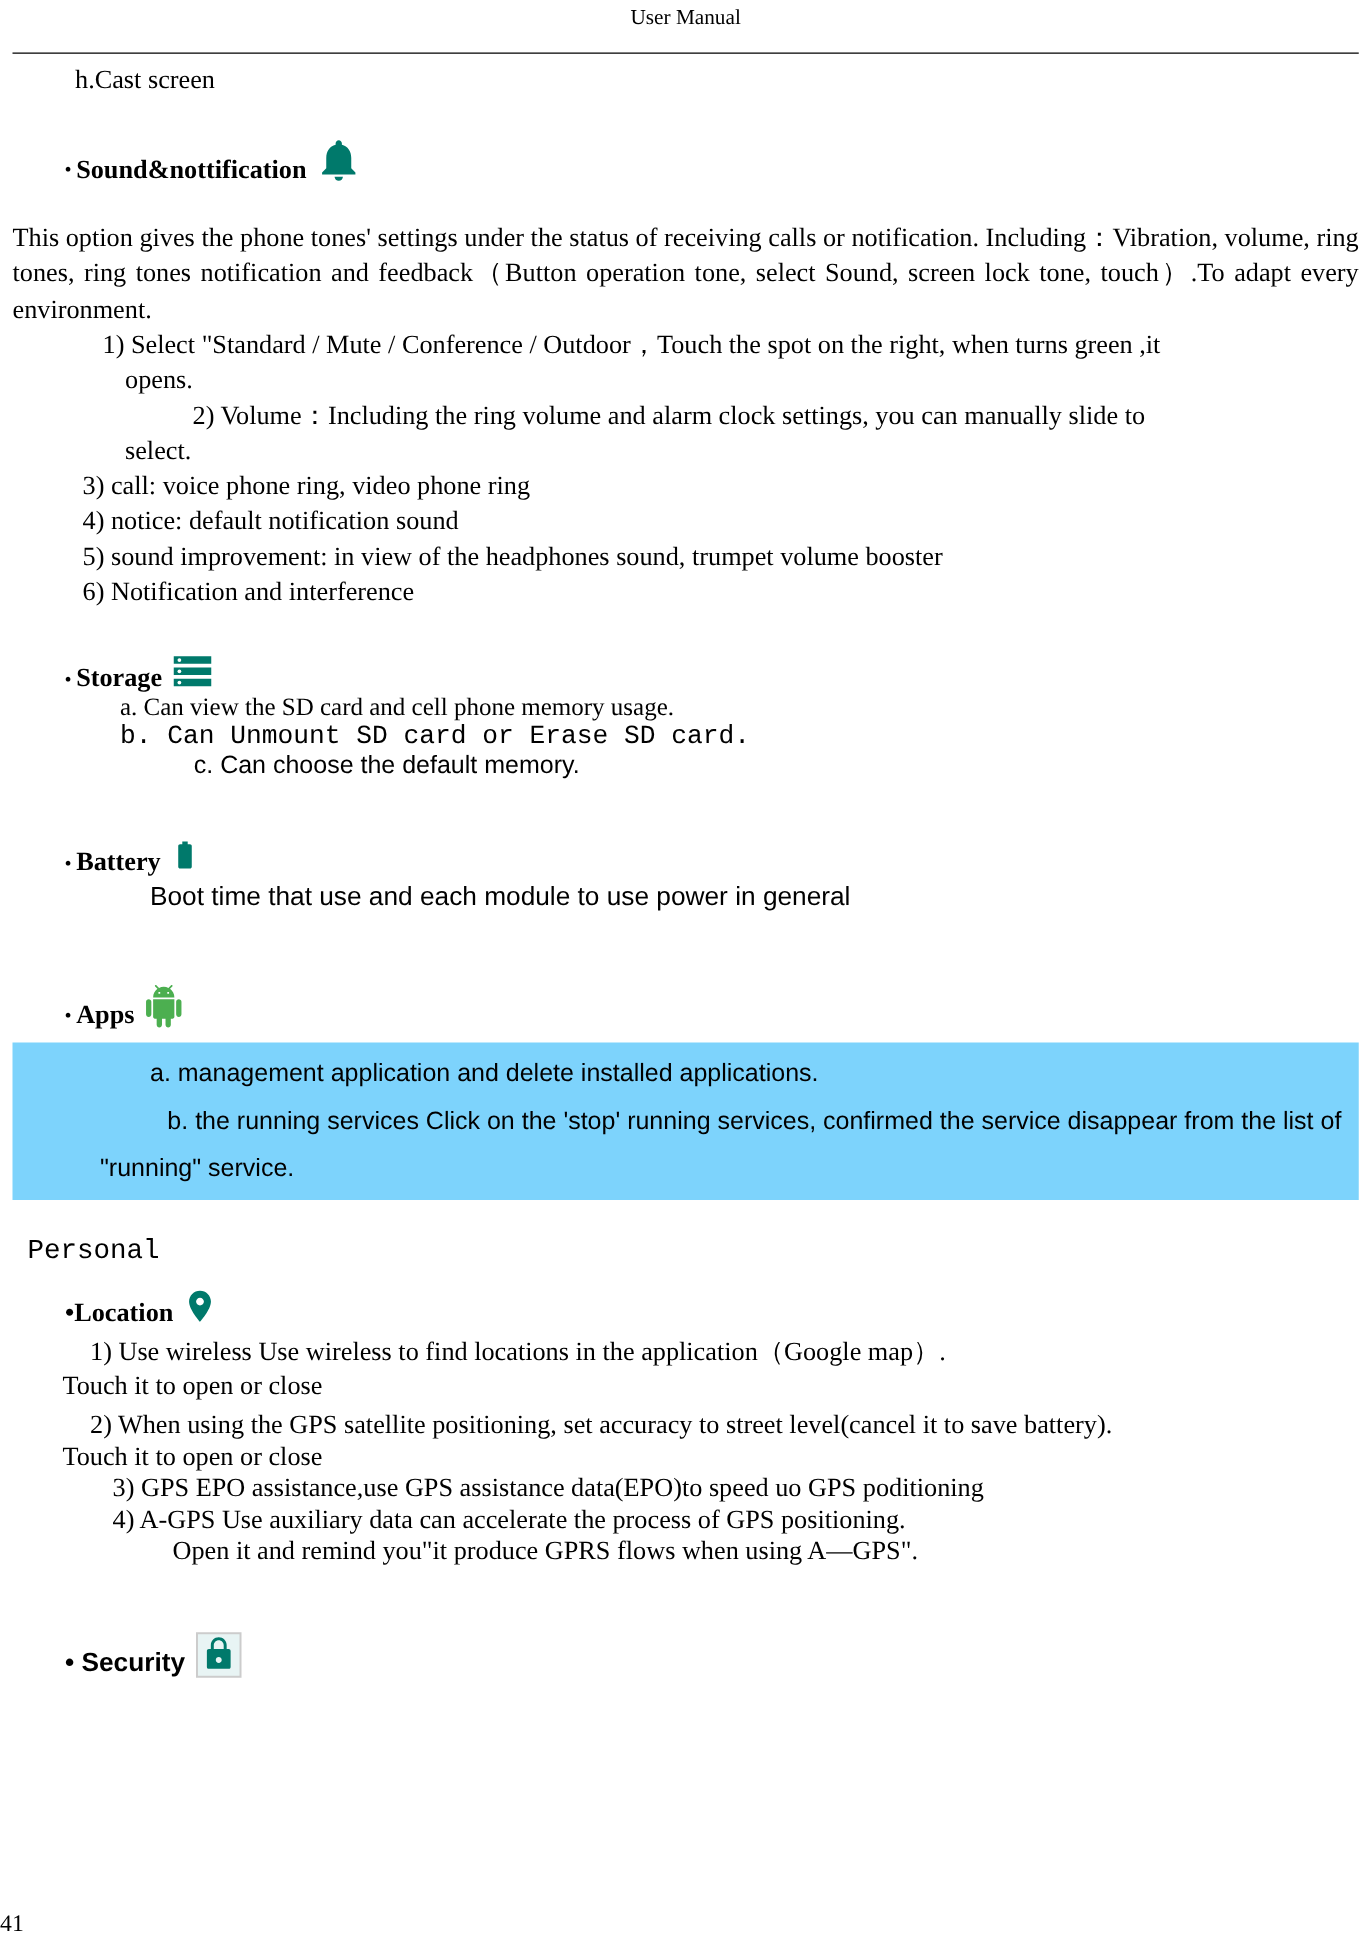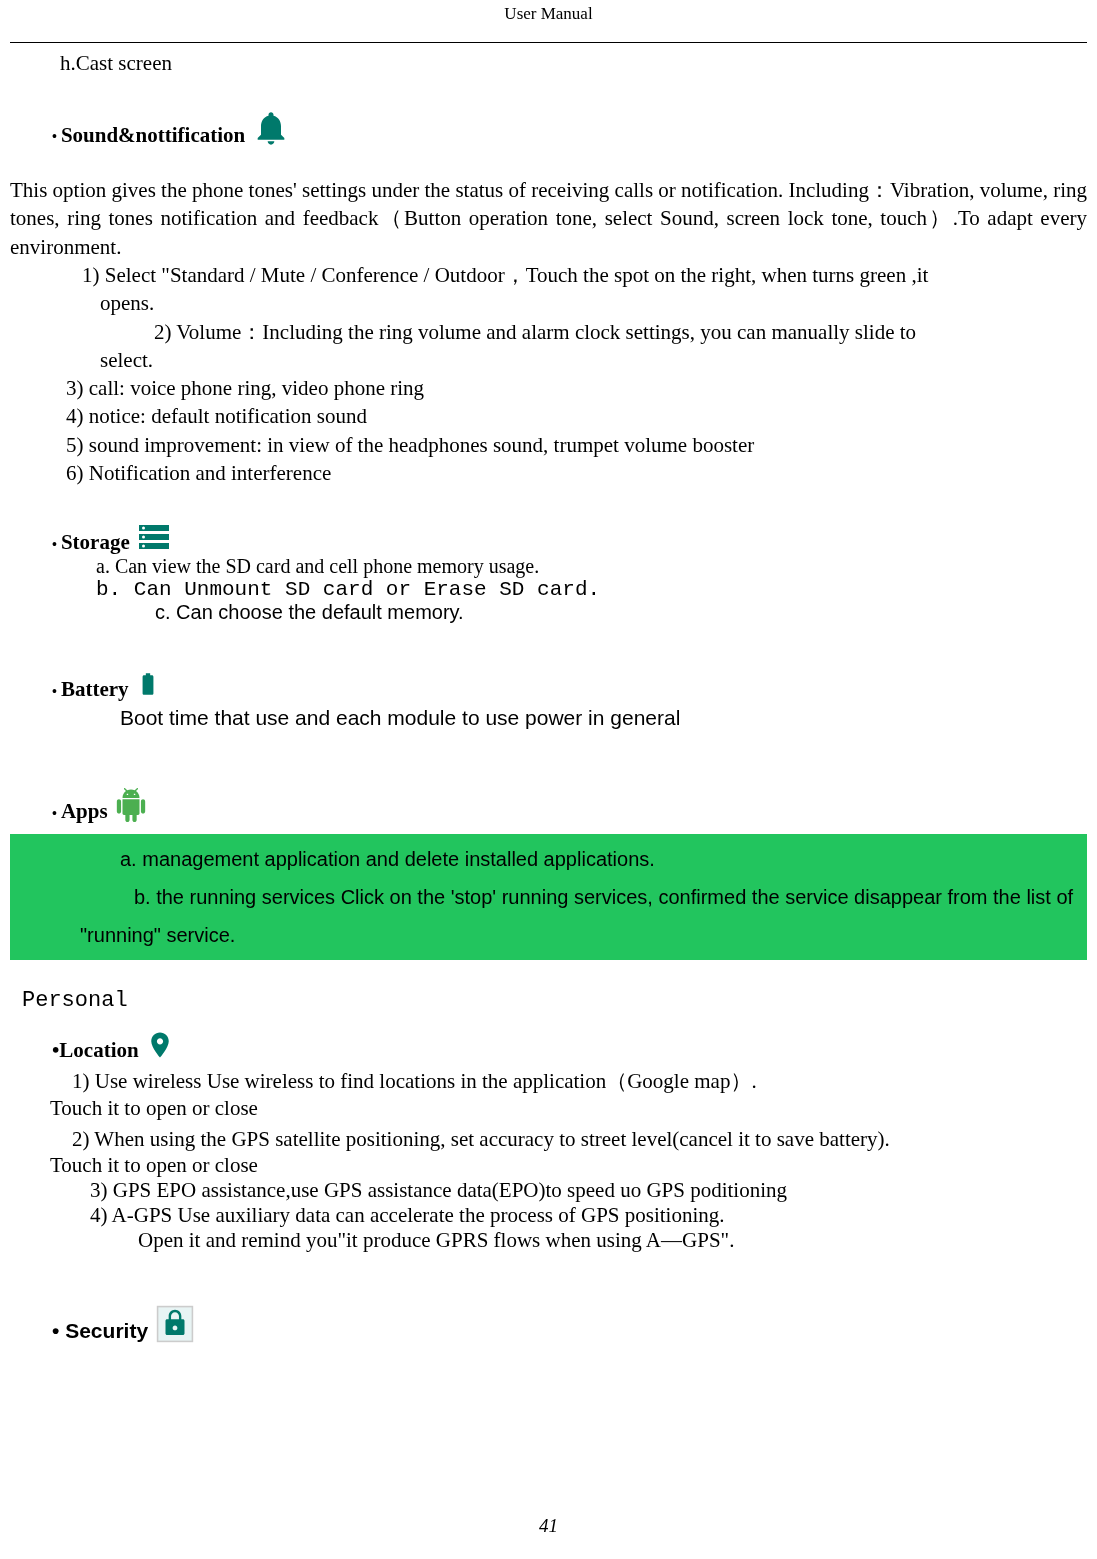--- a/index.html
+++ b/index.html
@@ -39,38 +39,37 @@
       margin-right: 4px;
       font-weight: bold;
     }
     .list-ind1 { padding-left: 72px; text-align: justify; line-height: 1.35; }
     .list-wrap1 { padding-left: 90px; text-align: justify; line-height: 1.35; }
     .list-ind0 { padding-left: 56px; text-align: justify; line-height: 1.35; }
     .storage-a { padding-left: 86px; font-family: Liberation Serif, serif; font-size: 20px; }
     .storage-b { padding-left: 86px; font-family: "Courier New", monospace; font-size: 21px; }
     .storage-c { padding-left: 145px; font-family: Tahoma, Arial, sans-serif; font-size: 20px; }
     .battery-line { padding-left: 110px; font-family: Tahoma, Arial, sans-serif; font-size: 21px; margin-top: 4px;}
-    .apps-block { background: #22c55e; font-family: Tahoma, Arial, sans-serif; font-size: 20px; padding: 6px 0 6px 0; margin-top: 10px; line-height: 1.9; }
+    .apps-block { background: #7dd3fc; font-family: Tahoma, Arial, sans-serif; font-size: 20px; padding: 6px 0 6px 0; margin-top: 10px; line-height: 1.9; }
     .apps-line1 { padding-left: 110px; }
     .apps-line2 { padding-left: 110px; text-align: center; }
     .apps-wrap { padding-left: 70px; }
     .personal-head { font-family: "Courier New", monospace; font-size: 22px; padding-left: 12px; margin-top: 28px; }
     .loc-head { font-weight: bold; padding-left: 42px; display: flex; align-items: flex-end; margin-top: 14px; }
     .loc-items { padding-left: 62px; line-height: 1.35; margin-top: 4px;}
     .loc-close { padding-left: 40px; }
     .loc-sub { padding-left: 80px; }
     .loc-sub2 { padding-left: 128px; }
     .sec-head { font-weight: bold; padding-left: 42px; display: flex; align-items: flex-end; gap: 8px; margin-top: 52px; font-family: Arial, sans-serif; font-size: 21px;}
     .pagenum {
       position: absolute;
-      bottom: 22px;
+      bottom: 8px;
       width: 100%;
-      text-align: center;
+      text-align: left;
       font-size: 19px;
-      font-style: italic;
     }
     svg { vertical-align: bottom; }
   </style>
 </head>
 <body>
 
 <div class="header">User    Manual</div>
 
 <div class="content">
   <div class="no-indent">h.Cast screen</div>

